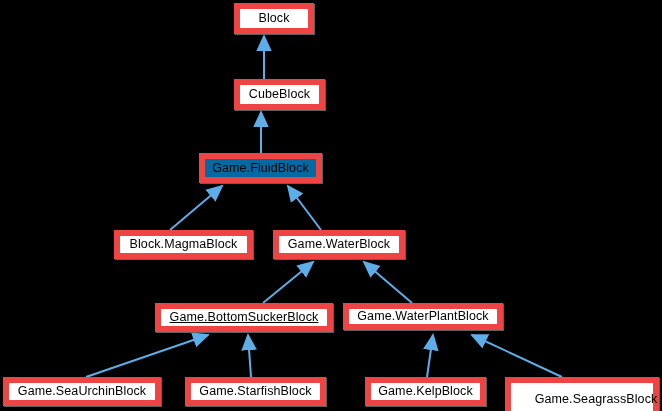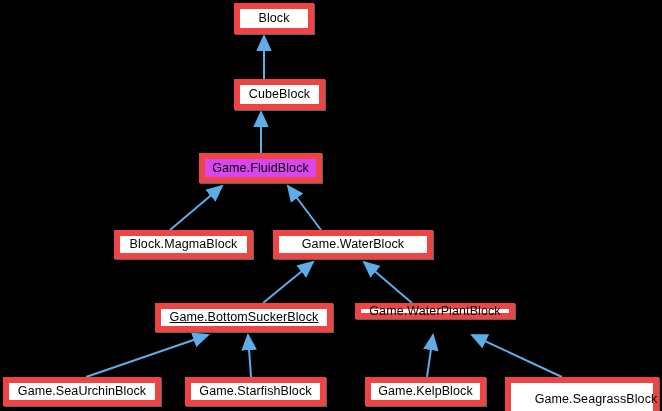--- a/index.html
+++ b/index.html
@@ -36,21 +36,21 @@
     background: #FFFFFF;
     color: #000000;
     font-family: "Liberation Sans", sans-serif;
     font-size: 12.5px;
     line-height: 1;
     white-space: nowrap;
     letter-spacing: 0.1px;
     box-shadow: 1px 1px 0 0 #606060;
   }
   .node.highlight {
-    background: #d946ef;
+    background: #0369a1;
   }
   .node-label {
     display: block;
     padding: 0 6px;
   }
 </style>
 </head>
 <body>
 
 <div id="diagram-root">
@@ -81,27 +81,27 @@
       </div>
       <div class="node" style="left: 215px; top: 79px; width: 91px; height: 31px; margin-left: 19px;">
         <span class="node-label">CubeBlock</span>
       </div>
       <div class="node highlight" style="left: 199px; top: 153px; width: 123px; height: 30px;">
         <span class="node-label">Game.FluidBlock</span>
       </div>
       <div class="node" style="left: 114px; top: 230px; width: 139px; height: 29px;">
         <span class="node-label">Block.MagmaBlock</span>
       </div>
-      <div class="node" style="left: 273px; top: 230px; width: 160px; height: 29px;">
+      <div class="node" style="left: 273px; top: 230px; width: 132px; height: 29px;">
         <span class="node-label">Game.WaterBlock</span>
       </div>
       <div class="node" style="left: 155px; top: 303px; width: 178px; height: 29px; text-decoration: underline;">
         <span class="node-label">Game.BottomSuckerBlock</span>
       </div>
-      <div class="node" style="left: 355px; top: 303px; width: 160px; height: 16px; align-items: center;">
+      <div class="node" style="left: 343px; top: 303px; width: 160px; height: 27px; align-items: center;">
         <span class="node-label">Game.WaterPlantBlock</span>
       </div>
       <div class="node" style="left: 3px; top: 377px; width: 158px; height: 29px; justify-content: center;">
         <span class="node-label">Game.SeaUrchinBlock</span>
       </div>
       <div class="node" style="left: 185px; top: 377px; width: 141px; height: 29px;">
         <span class="node-label">Game.StarfishBlock</span>
       </div>
       <div class="node" style="left: 365px; top: 377px; width: 121px; height: 29px;">
         <span class="node-label">Game.KelpBlock</span>

